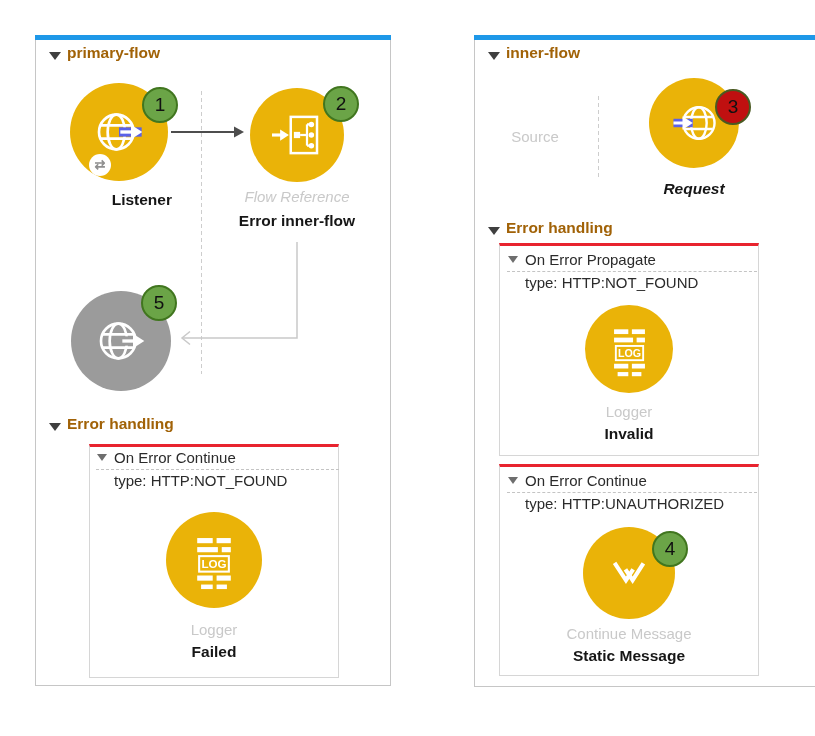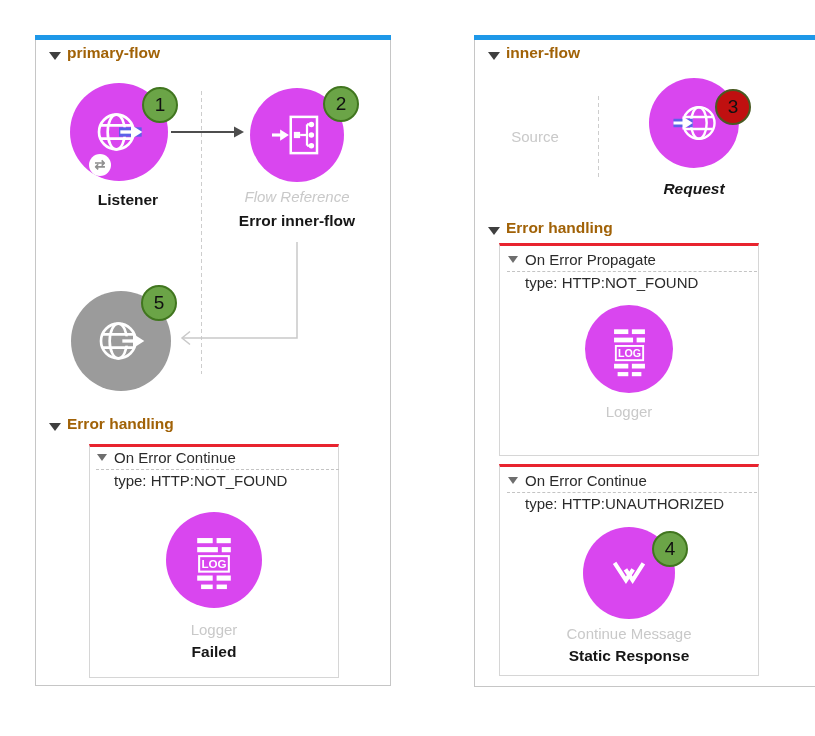--- a/index.html
+++ b/index.html
@@ -16,21 +16,21 @@
 
   .tri-down { position:absolute; width:0; height:0;
     border-left:6px solid transparent; border-right:6px solid transparent;
     border-top:8px solid #3f3f3f; }
   .tri-small { border-left:5px solid transparent; border-right:5px solid transparent;
     border-top:7px solid #6e6e6e; }
 
   .hdr-label { position:absolute; font-size:15.5px; font-weight:600; color:#a16207; white-space:nowrap; }
 
   .node { position:absolute; border-radius:50%; display:flex; align-items:center; justify-content:center; }
-  .node-blue { background:#d946ef; }
+  .node-blue { background:#eab308; }
   .node-gray { background:#9b9b9b; }
 
   .badge { position:absolute; width:36px; height:36px; border-radius:50%;
     display:flex; align-items:center; justify-content:center;
     font-size:19px; font-weight:500; color:#111; }
   .badge-green { background:#6ba447; border:2px solid #41761f; }
   .badge-red   { background:#c01010; border:2px solid #4a5a22; }
 
   .lbl { position:absolute; text-align:center; font-size:15px; white-space:nowrap; }
   .lbl-type { color:#c9c9c9; font-weight:400; }
@@ -74,21 +74,21 @@
           <ellipse cx="22" cy="24" rx="6.5" ry="13"></ellipse>
           <path d="M10.5,19 H33.5 M10.5,29 H33.5"></path>
         </g>
         <line x1="24" y1="24" x2="41" y2="24" stroke="#5b61e8" stroke-width="7"></line>
         <line x1="25" y1="24" x2="35" y2="24" stroke="#ffffff" stroke-width="2.5"></line>
         <polygon points="33,18.5 41.5,24 33,29.5" fill="#ffffff"></polygon>
       </svg>
     </div>
     <div class="subicon" style="left:53px; top:118px;">⇄</div>
     <div class="badge badge-green" style="left:106px; top:51px;">1</div>
-    <div class="lbl lbl-name" style="left:32px; top:155px; width:120px;">Listener</div>
+    <div class="lbl lbl-name" style="left:16px; top:155px; width:120px;text-align:right;">Listener</div>
 
     <div class="node node-blue" style="left:214px; top:52px; width:94px; height:94px;">
       <svg width="60" height="60" viewBox="0 0 48 48">
         <line x1="4" y1="24" x2="12" y2="24" stroke="#ffffff" stroke-width="2.5"></line>
         <polygon points="10.5,19.5 17.5,24 10.5,28.5" fill="#ffffff"></polygon>
         <rect x="19" y="9.5" width="21" height="29" fill="none" stroke="#ffffff" stroke-width="2"></rect>
         <rect x="21.5" y="21.5" width="5" height="5" fill="#ffffff"></rect>
         <g stroke="#ffffff" stroke-width="1.8" fill="none">
           <line x1="26.5" y1="24" x2="32" y2="24"></line>
           <line x1="32" y1="15.5" x2="32" y2="32.5"></line>
@@ -194,33 +194,34 @@
           <rect x="11" y="36" width="12" height="4"></rect>
             <rect x="26" y="36" width="11" height="4"></rect>
           <rect x="14" y="43" width="9" height="3.5"></rect>
             <rect x="26" y="43" width="8" height="3.5"></rect>
         </g>
         <rect x="12.5" y="21" width="23" height="12" fill="none" stroke="#ffffff" stroke-width="1.6"></rect>
         <text x="24" y="30.5" text-anchor="middle" font-size="9" font-weight="bold" fill="#ffffff" font-family="Liberation Sans, sans-serif">LOG</text>
       </svg>
     </div>
     <div class="lbl lbl-type" style="left:84px; top:367px; width:140px;">Logger</div>
+    <div class="lbl lbl-name" style="left:84px; top:389px; width:140px;">Invalid</div>
 
     <div class="errbox" style="left:24px; top:428px; width:260px; height:212px;"></div>
     <div class="scope" style="left:32px; top:435px; width:250px;">
       <div class="tri-down tri-small"></div>
       <div class="l1">On Error Continue</div>
       <div class="l2">type: HTTP:UNAUTHORIZED</div>
     </div>
     <div class="node node-blue" style="left:108px; top:491px; width:92px; height:92px;">
       <svg width="58" height="58" viewBox="0 0 48 48">
         <g stroke="#ffffff" stroke-width="3.4" fill="none" stroke-linecap="square">
           <path d="M13,17 L21.5,30 L26.5,22.5"></path>
           <path d="M22,22.5 L27,30 L35,17.5"></path>
         </g>
       </svg>
     </div>
     <div class="badge badge-green" style="left:177px; top:495px;">4</div>
     <div class="lbl lbl-type" style="left:64px; top:589px; width:180px;">Continue Message</div>
-    <div class="lbl lbl-name" style="left:64px; top:611px; width:180px;">Static Response</div>
+    <div class="lbl lbl-name" style="left:64px; top:611px; width:180px;">Static Message</div>
   </div>
 
 </div>
 
 </body></html>

